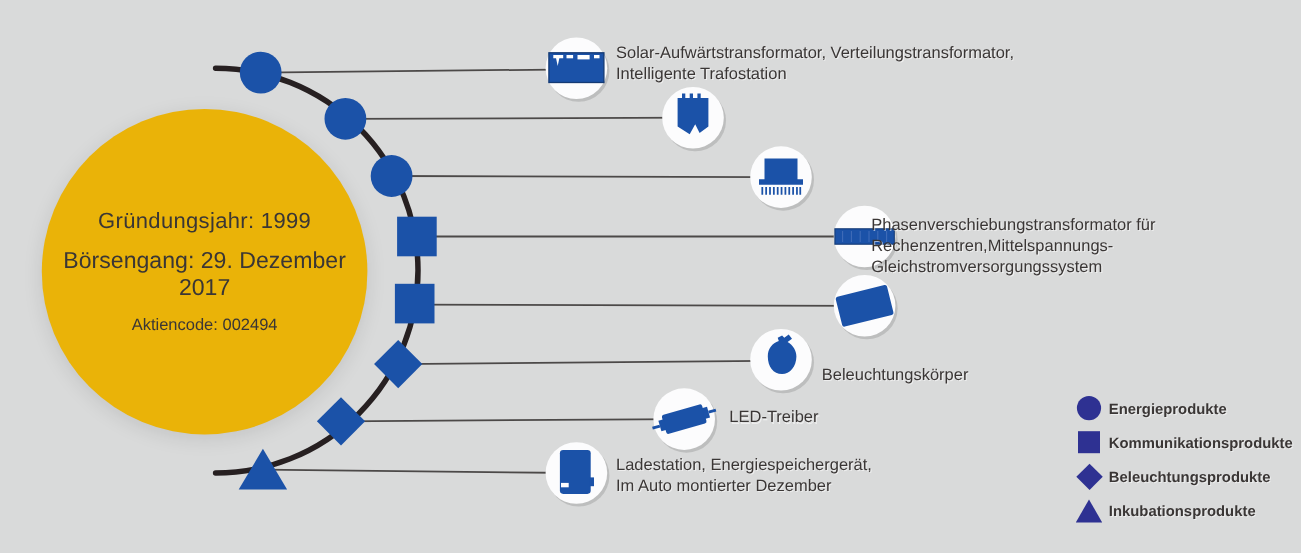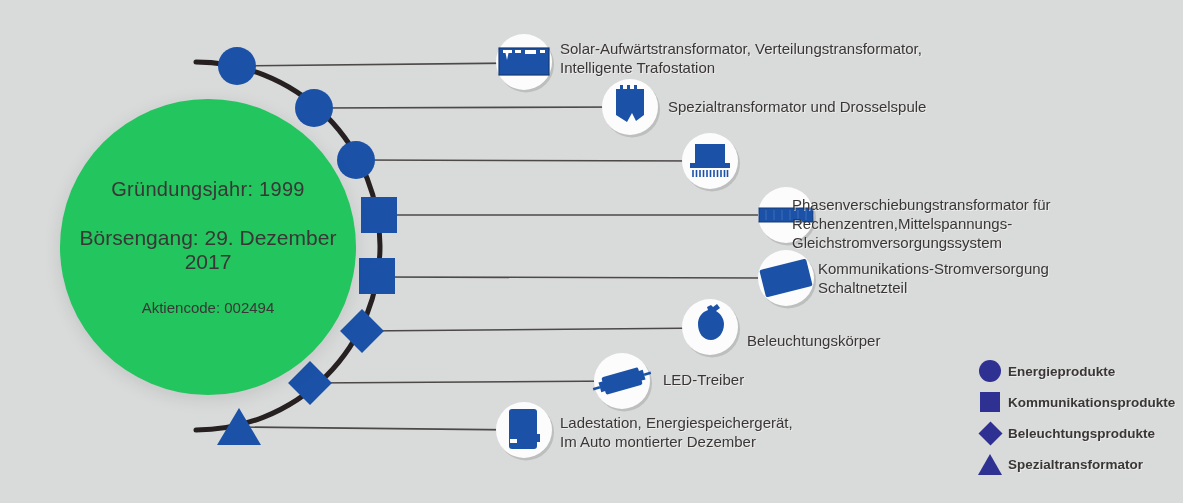--- a/index.html
+++ b/index.html
@@ -7,26 +7,26 @@
     position:relative;
     width:1183px;height:503px;
     background:#d9dada;
     overflow:hidden;
     font-family:"Liberation Sans", sans-serif;
     color:#3a3635;
   }
   .diagram-svg{position:absolute;left:0;top:0;}
   
   .info-circle{
-    position:absolute;left:60px;top:99px;width:296px;height:296px;
+    position:absolute;left:38px;top:99px;width:296px;height:296px;
     border-radius:50%;
-    background:#22c55e;
+    background:#eab308;
     box-shadow:0 4px 18px rgba(0,0,0,.10);
     display:flex;flex-direction:column;align-items:center;justify-content:center;
-    row-gap:25px;text-align:center;
+    row-gap:13px;text-align:center;
   }
   .info-line1{font-size:20px;letter-spacing:.3px;}
   .info-line2{font-size:21px;}
   .info-line3{font-size:15px;}
   
   .row-label{
     position:absolute;
     font-size:15px;line-height:19px;
     white-space:pre-line;
     text-shadow:1px 1px 0 rgba(255,255,255,.55);
@@ -153,26 +153,23 @@
   </svg>
 
   <div class="info-circle">
     <div class="info-line1">Gründungsjahr: 1999</div>
     <div class="info-line2">Börsengang: 29. Dezember 2017</div>
     <div class="info-line3">Aktiencode: 002494</div>
   </div>
 
   <div class="row-label pos-r1">Solar-Aufwärtstransformator, Verteilungstransformator,
 Intelligente Trafostation</div>
-  <div class="row-label pos-r2">Spezialtransformator und Drosselspule</div>
   <div class="row-label pos-r4">Phasenverschiebungstransformator für
 Rechenzentren,Mittelspannungs-
 Gleichstromversorgungssystem</div>
-  <div class="row-label pos-r5">Kommunikations-Stromversorgung
-Schaltnetzteil</div>
   <div class="row-label pos-r6">Beleuchtungskörper</div>
   <div class="row-label pos-r7">LED-Treiber</div>
   <div class="row-label pos-r8">Ladestation, Energiespeichergerät,
 Im Auto montierter Dezember</div>
 
   <div class="legend">
     <div class="legend-item li-0">
       <span class="swatch-box">
           <span class="sw-circle"></span>
         </span>
@@ -187,17 +184,17 @@
     <div class="legend-item li-2">
       <span class="swatch-box">
           <span class="sw-diamond"></span>
         </span>
       <span class="legend-label">Beleuchtungsprodukte</span>
     </div>
     <div class="legend-item li-3">
       <span class="swatch-box">
           <span class="sw-triangle"></span>
         </span>
-      <span class="legend-label">Spezialtransformator</span>
+      <span class="legend-label">Inkubationsprodukte</span>
     </div>
   </div>
 
 </div>
 
 </body></html>

